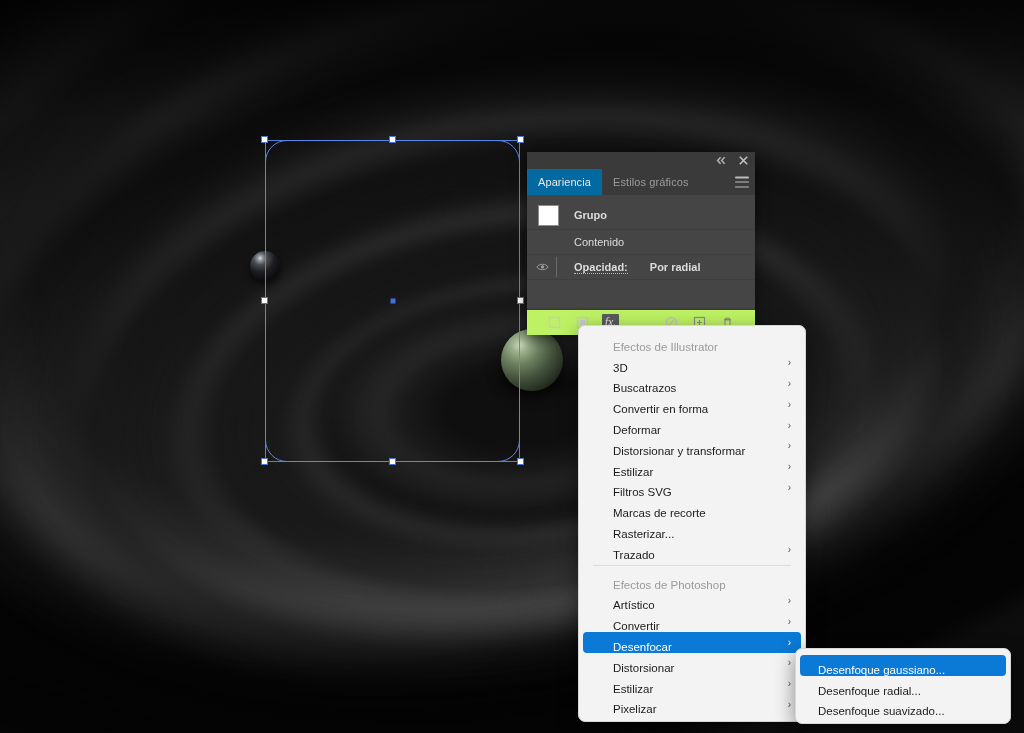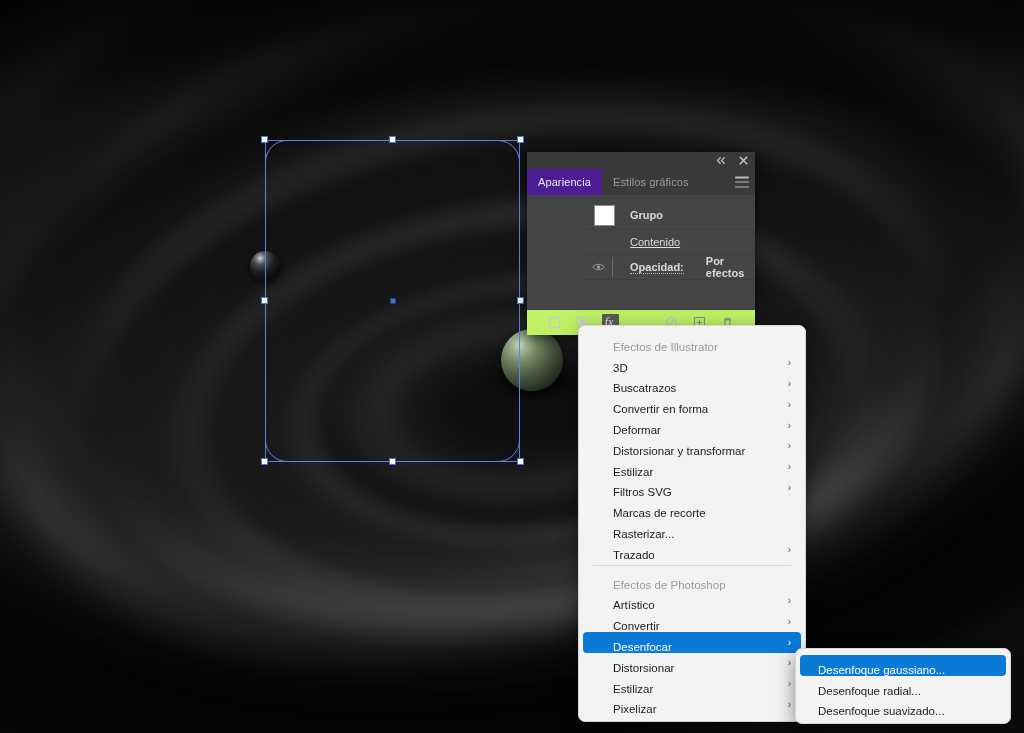--- a/index.html
+++ b/index.html
@@ -224,36 +224,36 @@
   }
   .panel-tab {
     display: flex; align-items: center;
     padding: 0 11px;
     font-size: 11px;
     color: #9b9b9b;
     cursor: pointer;
     letter-spacing: .1px;
   }
   .panel-tab.active {
-    background: #4c1d95;
+    background: #0369a1;
     color: #e9e9e9;
   }
   .panel-menu-btn {
     position: absolute;
     right: 6px; top: 50%;
     transform: translateY(-50%);
     width: 14px; height: 11px;
     display: flex; flex-direction: column; justify-content: space-between;
     cursor: pointer;
   }
   .panel-menu-btn i {
     display:block; height: 1.5px; background: #bcbcbc; border-radius: 1px;
   }
 
-  .panel-body { background: #454545; padding: 6px 0 0 16px; margin-left: 40px; }
+  .panel-body { background: #454545; padding: 6px 0 0 0; }
 
   .ap-row {
     height: 24px;
     display: flex;
     align-items: center;
     border-bottom: 1px solid #3e3e3e;
     position: relative;
     padding-left: 11px;
     cursor: default;
   }
@@ -262,21 +262,21 @@
     width: 21px; height: 21px;
     background: #ffffff;
     border: 1px solid #8c8c8c;
     box-sizing: border-box;
   }
   .ap-label {
     color: #dcdcdc;
     font-size: 11px;
     font-weight: bold;
   }
-  .ap-label.normal { font-weight: normal; text-decoration: underline; }
+  .ap-label.normal { font-weight: normal; }
   .ap-indent { margin-left: 36px; }
   .ap-indent2 { margin-left: 36px; }
   .ap-eye {
     position: absolute;
     left: 9px; top: 50%;
     transform: translateY(-50%);
     width: 13px; height: 13px;
     display:flex; align-items:center; justify-content:center;
     cursor: pointer;
   }
@@ -464,21 +464,21 @@
 
       <div class="ap-row">
         <div class="ap-eye">
           <svg width="13" height="9" viewBox="0 0 13 9" aria-hidden="true">
             <path d="M0.8 4.5 C3 0.9 10 0.9 12.2 4.5 C10 8.1 3 8.1 0.8 4.5 Z" fill="none" stroke="#9a9a9a" stroke-width="1"></path>
             <circle cx="6.5" cy="4.5" r="1.7" fill="#9a9a9a"></circle>
           </svg>
         </div>
         <div class="ap-divider-v"></div>
         <span class="ap-label ap-indent2 ap-underline">Opacidad:</span>
-        <span class="ap-value">Por efectos</span>
+        <span class="ap-value">Por radial</span>
       </div>
 
       <div class="ap-blank"></div>
     </div>
 
     <div class="panel-footer">
       <div class="foot-icon">
         <svg width="13" height="13" viewBox="0 0 13 13" aria-hidden="true">
           <rect x="1.5" y="1.5" width="10" height="10" fill="none" stroke="#c9c9c9" stroke-width="1.4"></rect>
         </svg>

